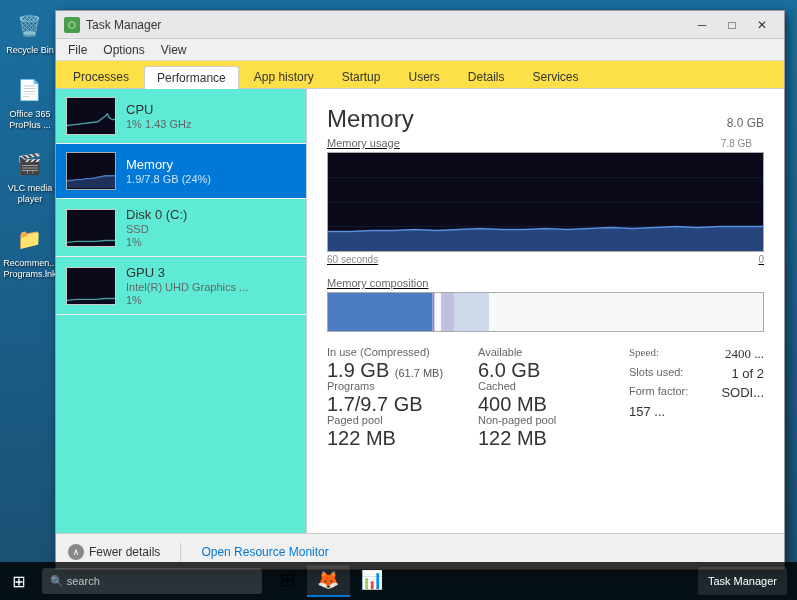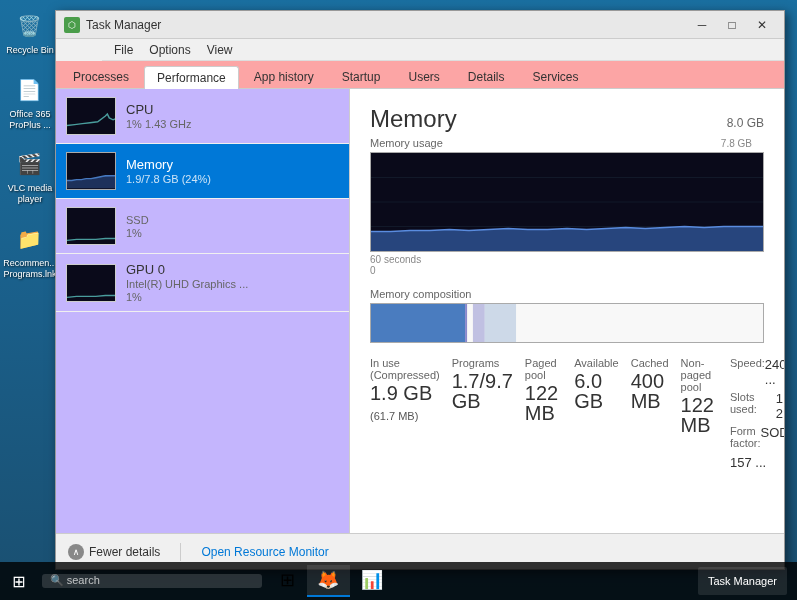--- a/index.html
+++ b/index.html
@@ -126,34 +126,33 @@
 
     
     .menu-bar {
       background: #f0f0f0;
       height: 22px;
       display: flex;
       align-items: center;
       padding: 0 4px;
       border-bottom: 1px solid #ddd;
       flex-shrink: 0;
-      margin-left: 46px;
     }
 
     .menu-item {
       padding: 2px 8px;
       cursor: pointer;
       font-size: 12px;
       color: #333;
       border-radius: 2px;
     }
 
     
     .tabs {
-      background: #fca5a5;
+      background: #fde047;
       height: 28px;
       display: flex;
       align-items: flex-end;
       padding: 0 4px;
       border-bottom: 1px solid #ccc;
       flex-shrink: 0;
     }
 
     .tab {
       padding: 4px 12px;
@@ -178,22 +177,22 @@
 
     
     .main-content {
       display: flex;
       flex: 1;
       overflow: hidden;
     }
 
     
     .left-panel {
-      width: 294px;
-      background: #c4b5fd;
+      width: 251px;
+      background: #5eead4;
       border-right: 1px solid #ccc;
       display: flex;
       flex-direction: column;
       flex-shrink: 0;
     }
 
     .process-item {
       display: flex;
       align-items: center;
       padding: 8px 10px;
@@ -261,20 +260,21 @@
     }
 
     .memory-total {
       font-size: 12px;
       color: #666;
     }
 
     
     .graph-section {
       margin-bottom: 12px;
+      text-decoration: underline;
     }
 
     .graph-label {
       font-size: 11px;
       color: #666;
       margin-bottom: 3px;
     }
 
     .graph-container {
       width: 100%;
@@ -285,21 +285,20 @@
       overflow: hidden;
     }
 
     .graph-time-labels {
       display: flex;
       justify-content: space-between;
       font-size: 10px;
       color: #888;
       margin-top: 2px;
       margin-bottom: 8px;
-      flex-direction: column;
     }
 
     
     .composition-label {
       font-size: 11px;
       color: #666;
       margin-bottom: 3px;
     }
 
     .composition-bar-container {
@@ -314,22 +313,21 @@
     
     .stats-grid {
       display: grid;
       grid-template-columns: 1fr 1fr 1fr;
       gap: 16px;
       margin-top: 14px;
     }
 
     .stat-group {
       display: flex;
-      flex-direction: row;
-      gap: 12px;
+      flex-direction: column;
     }
 
     .stat-item {}
 
     .stat-label {
       font-size: 11px;
       color: #666;
       margin-bottom: 2px;
     }
 
@@ -413,25 +411,25 @@
     }
 
     .taskbar-start-icon {
       font-size: 16px;
       color: white;
     }
 
     .taskbar-search {
       flex: 1;
       max-width: 220px;
-      height: 14px;
+      height: 26px;
       background: rgba(255,255,255,0.15);
       border-radius: 3px;
       display: flex;
-      align-items: flex-start;
+      align-items: center;
       padding: 0 8px;
       color: rgba(255,255,255,0.7);
       font-size: 11px;
       margin: 0 4px;
     }
 
     .taskbar-apps {
       display: flex;
       align-items: center;
       flex: 1;
@@ -560,33 +558,34 @@
           </div>
         </div>
 
         <div class="process-item">
           <div class="process-thumbnail">
             <svg width="50" height="38" viewBox="0 0 50 38" style="background:#0a0a1a;">
               <polyline points="0,35 10,34 20,34 30,34 40,33 50,33" fill="none" stroke="#4a9d9d" stroke-width="1.5"></polyline>
             </svg>
           </div>
           <div class="process-info">
+            <div class="process-name">Disk 0 (C:)</div>
             <div class="process-detail">SSD</div>
             <div class="process-detail">1%</div>
           </div>
         </div>
 
         <div class="process-item">
           <div class="process-thumbnail">
             <svg width="50" height="38" viewBox="0 0 50 38" style="background:#0a0a1a;">
               <polyline points="0,35 10,34 20,34 30,34 40,33 50,33" fill="none" stroke="#4a9d9d" stroke-width="1.5"></polyline>
             </svg>
           </div>
           <div class="process-info">
-            <div class="process-name">GPU 0</div>
+            <div class="process-name">GPU 3</div>
             <div class="process-detail">Intel(R) UHD Graphics ...</div>
             <div class="process-detail">1%</div>
           </div>
         </div>
 
       </div>
 
       <div class="right-panel">
 
         <div class="memory-header">
@@ -659,21 +658,21 @@
               <div class="stat-value">400 MB</div>
             </div>
             <div class="stat-item">
               <div class="stat-label">Non-paged pool</div>
               <div class="stat-value">122 MB</div>
             </div>
           </div>
 
           <div class="stat-group">
             <div class="stat-item">
-              <div style="display:flex;justify-content:space-between;">
+              <div style="display:flex;justify-content:space-between;font-family:Liberation Serif, serif;">
                 <span class="stat-label">Speed:</span>
                 <span class="stat-value-small">2400 ...</span>
               </div>
               <div style="display:flex;justify-content:space-between;margin-top:4px;">
                 <span class="stat-label">Slots used:</span>
                 <span class="stat-value-small">1 of 2</span>
               </div>
               <div style="display:flex;justify-content:space-between;margin-top:4px;">
                 <span class="stat-label">Form factor:</span>
                 <span class="stat-value-small">SODI...</span>

